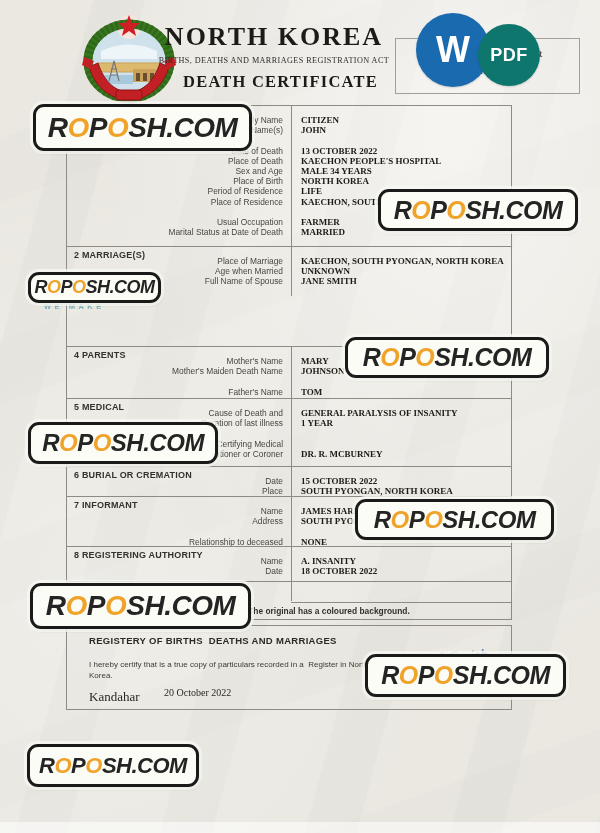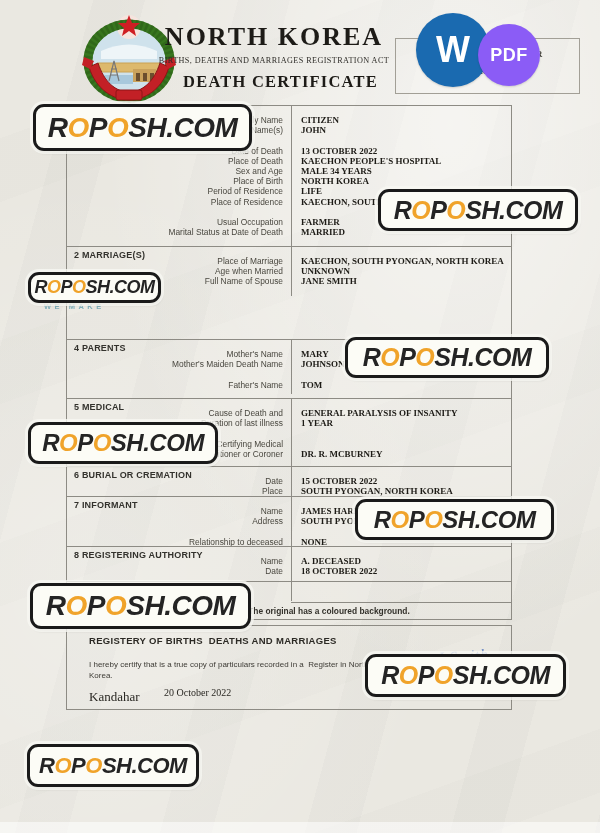--- a/index.html
+++ b/index.html
@@ -88,21 +88,21 @@
     <div class="act">BIRTHS, DEATHS AND MARRIAGES REGISTRATION ACT</div>
     <div class="doc-title">DEATH CERTIFICATE</div>
   </div>
 
   <div class="reg-box">
     <div class="reg-label">REGISTRATION NUMBER</div>
     <div class="reg-number">2020</div>
   </div>
 
   <div class="file-circle w-circle" id="w-circle" style="background: rgb(26, 106, 176);">W</div>
-  <div class="file-circle pdf-circle" id="pdf-circle" style="background: #8b5cf6;">PDF</div>
+  <div class="file-circle pdf-circle" id="pdf-circle" style="background: #0f766e;">PDF</div>
 
   <div class="tagline">WE MAKE</div>
 
   <div class="cert-table" id="cert-table">
       <div class="sec" style="top: 0px; height: 140px;">
         <div class="divider"></div>
         <div class="sec-title">1 DECEASED</div>
         <div class="rows" style="top: 9px;">
           <div class="row">
             <div class="cell-l">Family Name</div>
@@ -165,21 +165,21 @@
           <div class="row">
             <div class="cell-l">Age when Married</div>
             <div class="cell-v">UNKNOWN</div>
           </div>
           <div class="row">
             <div class="cell-l">Full Name of Spouse</div>
             <div class="cell-v">JANE SMITH</div>
           </div>
         </div>
       </div>
-      <div class="sec" style="top: 233px; height: 55px;">
+      <div class="sec" style="top: 240px; height: 55px;">
         <div class="divider"></div>
         <div class="sec-title">4 PARENTS</div>
         <div class="rows" style="top: 9px;">
           <div class="row">
             <div class="cell-l">Mother's Name</div>
             <div class="cell-v">MARY</div>
           </div>
           <div class="row">
             <div class="cell-l">Mother's Maiden Death Name</div>
             <div class="cell-v">JOHNSON</div>
@@ -255,21 +255,21 @@
             <div class="cell-v">NONE</div>
           </div>
         </div>
       </div>
       <div class="sec" style="top: 440px; height: 35px;">
         <div class="divider"></div>
         <div class="sec-title">8 REGISTERING AUTHORITY</div>
         <div class="rows" style="top: 9px;">
           <div class="row">
             <div class="cell-l">Name</div>
-            <div class="cell-v">A. DECEASED</div>
+            <div class="cell-v">A. INSANITY</div>
           </div>
           <div class="row">
             <div class="cell-l">Date</div>
             <div class="cell-v">18 OCTOBER 2022</div>
           </div>
         </div>
       </div>
       <div class="sec" style="top: 475px; height: 40px;">
         <div class="divider" style="bottom: 20px;"></div>
         <div class="sec-title">9 END OF REGISTRATION</div>

